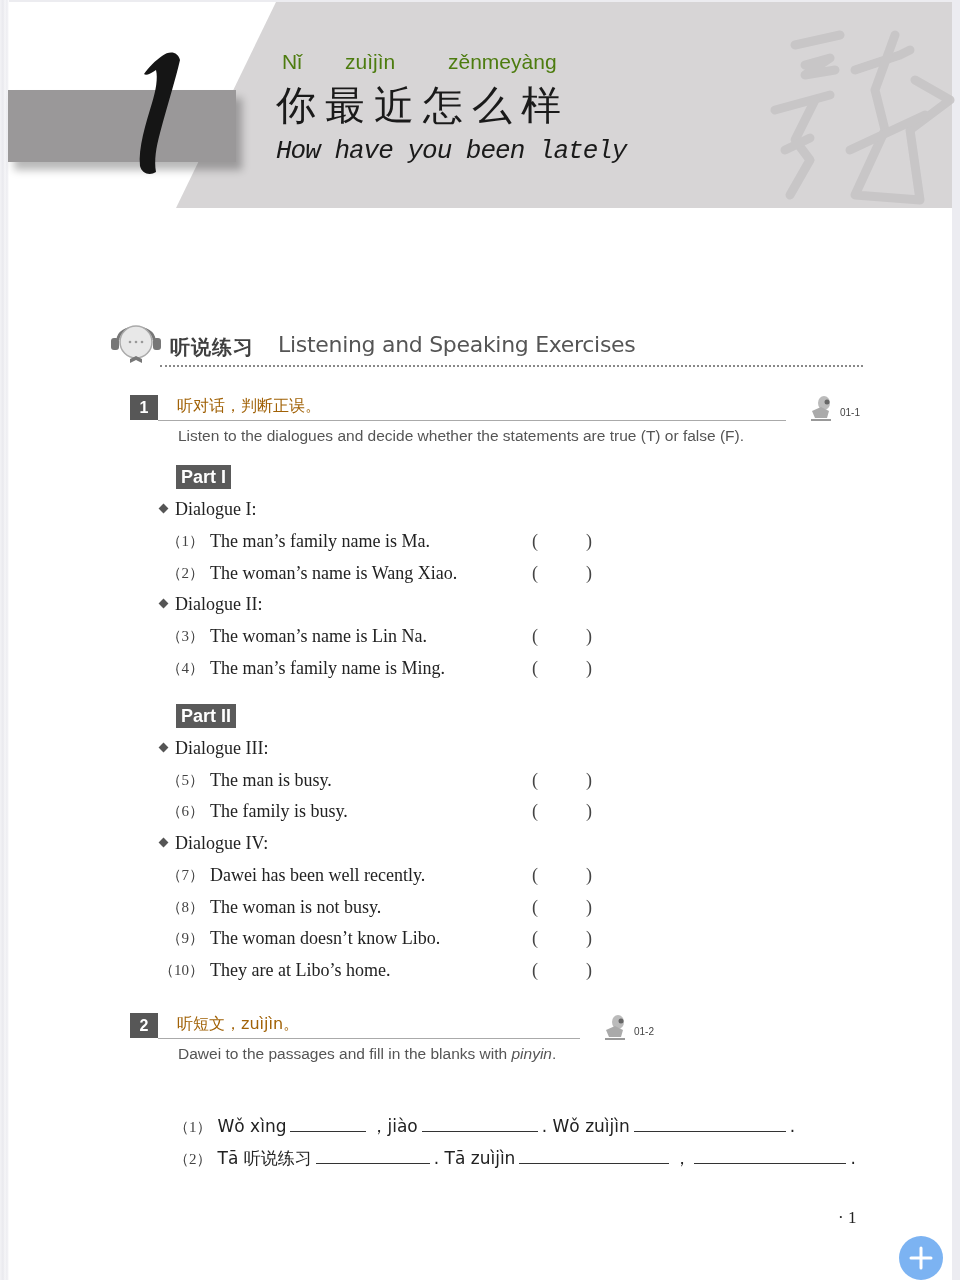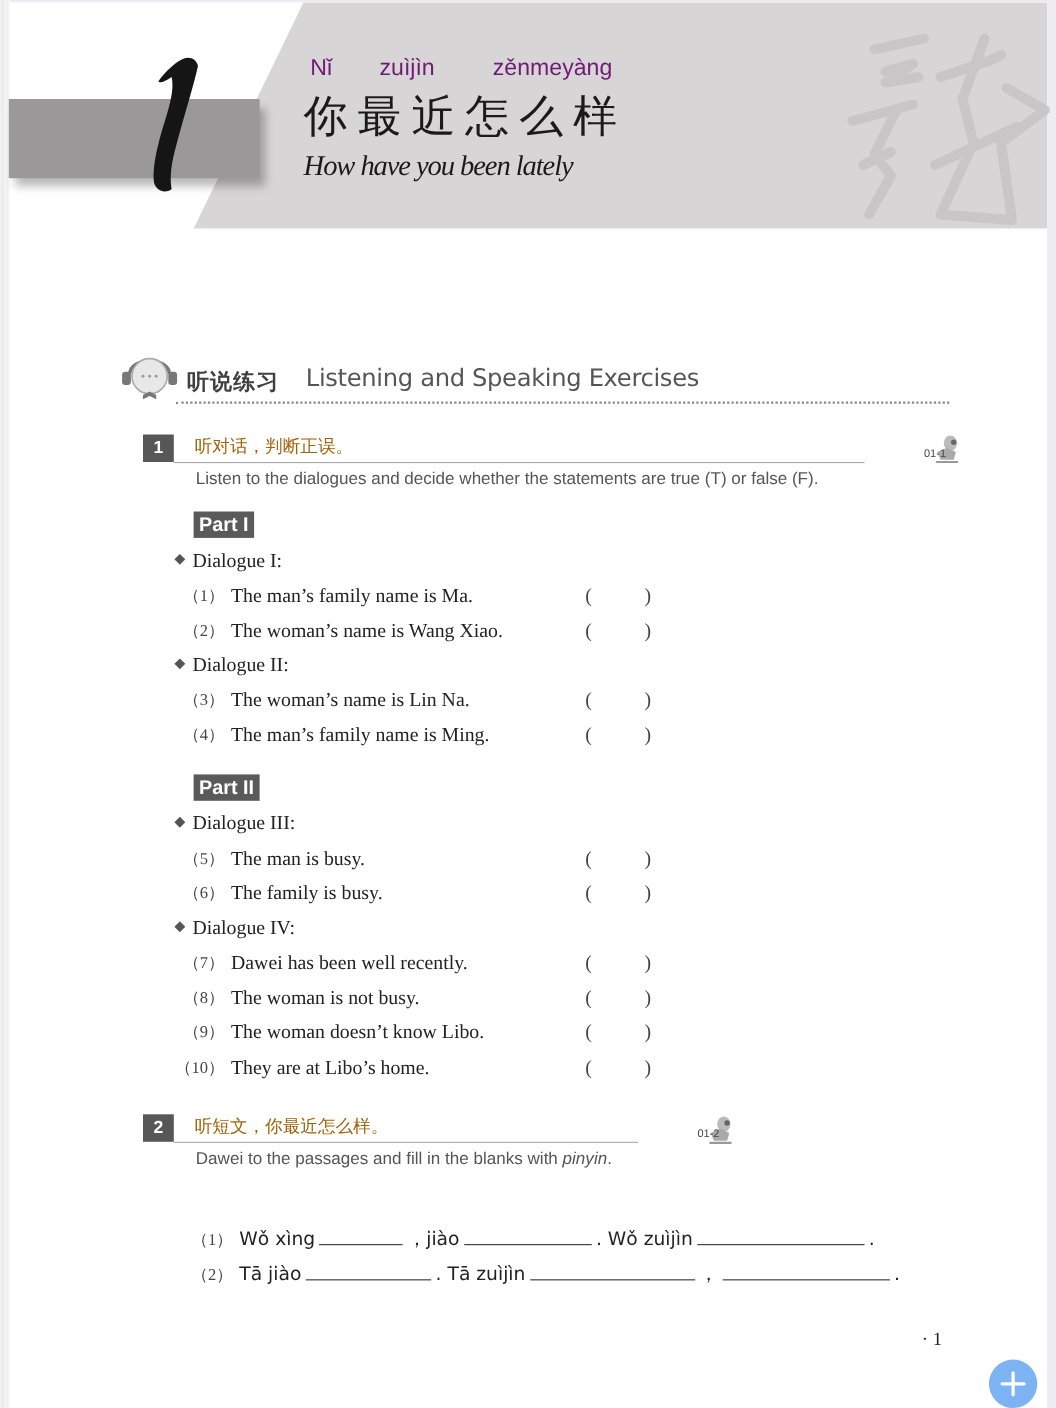--- a/index.html
+++ b/index.html
@@ -14,45 +14,45 @@
 
     
     .banner { position: absolute; left: 0; top: 0; width: 952px; height: 210px; }
     .banner-dark { position: absolute; left: 8px; top: 90px; width: 228px; height: 72px; background: #9a9899;
       box-shadow: 6px 8px 8px rgba(0,0,0,0.28); }
     .banner-light { position: absolute; left: 0; top: 2px; width: 952px; height: 206px; background: #d7d5d6;
       clip-path: polygon(276px 0, 952px 0, 952px 206px, 176px 206px); }
     .watermark { position: absolute; left: 735px; top: 20px; width: 230px; height: 185px; }
     .chapter-num { position: absolute; left: 120px; top: 48px; width: 70px; height: 130px; }
     .pinyin { position: absolute; top: 50px; font-family: "Liberation Sans", "DejaVu Sans", sans-serif;
-      font-size: 21px; color: #701a75; }
+      font-size: 21px; color: #4d7c0f; }
     .cn-title { position: absolute; left: 276px; top: 78px; font-family: "DejaVu Sans", sans-serif;
       font-size: 40px; letter-spacing: 9px; color: #1a1a1a; font-weight: normal; }
-    .en-title { position: absolute; left: 276px; top: 136px; font-family: Liberation Serif, serif;
+    .en-title { position: absolute; left: 276px; top: 136px; font-family: Liberation Mono, monospace;
       font-size: 26px; color: #1a1a1a; font-style: italic; letter-spacing: -1px; }
 
     
     .section-head { position: absolute; left: 108px; top: 316px; width: 755px; height: 56px; }
     .section-icon { position: absolute; left: 0; top: 0; width: 56px; height: 50px; }
     .section-cn { position: absolute; left: 62px; top: 18px; font-family: "DejaVu Sans", sans-serif;
       font-weight: bold; font-size: 20px; color: #404040; letter-spacing: 1px; }
     .section-en { position: absolute; left: 170px; top: 16px; font-family: "DejaVu Sans", sans-serif;
       font-size: 22px; color: #555; letter-spacing: -0.3px; }
     .section-dots { position: absolute; left: 52px; top: 49px; width: 703px; border-bottom: 2px dotted #888; }
 
     
     .ex-head { position: absolute; left: 130px; }
     .ex-num { position: absolute; left: 0; top: 0; width: 28px; height: 25px; background: #575757; color: #fff;
       font-family: "Liberation Sans", "DejaVu Sans", sans-serif; font-weight: bold; font-size: 16px;
       text-align: center; line-height: 25px; }
     .ex-cn { position: absolute; left: 47px; top: 1px; font-family: "DejaVu Sans", sans-serif; font-size: 16px; color: #a16207; white-space: nowrap; }
     .ex-rule { position: absolute; left: 28px; top: 25px; height: 1px; background: #aaa; }
     .ex-en { position: absolute; left: 48px; top: 32px; font-family: "Liberation Sans", "DejaVu Sans", sans-serif;
       font-size: 15.5px; color: #555; white-space: nowrap; }
-    .audio { position: absolute; width: 70px; height: 32px; text-align: right; }
+    .audio { position: absolute; width: 70px; height: 32px; }
     .audio-code { position: absolute; left: 33px; top: 14px; font-family: "Liberation Sans", "DejaVu Sans", sans-serif;
       font-size: 10px; color: #444; }
 
     .part-label { position: absolute; left: 176px; height: 24px; padding: 0 5px; background: #5a5a5a; color: #fff;
       font-family: "Liberation Sans", "DejaVu Sans", sans-serif; font-weight: bold; font-size: 18px; line-height: 24px; }
 
     .dialogue { position: absolute; left: 160px; font-size: 18px; color: #222; white-space: nowrap; text-align: center; }
     .diamond { display: inline-block; width: 7px; height: 7px; background: #555; transform: rotate(45deg);
       margin-right: 8px; position: relative; top: -3px; }
 
@@ -209,39 +209,39 @@
 </div>
 <div class="item" style="top:960px">
   <span class="item-num">（10）</span>
   <span class="item-text">They are at Libo’s home.</span>
   <span class="paren-l">(</span>
   <span class="paren-r">)</span>
 </div>
 
 <div class="ex-head" style="top:1013px">
   <div class="ex-num">2</div>
-  <div class="ex-cn">听短文，你最近怎么样。</div>
+  <div class="ex-cn">听短文，zuìjìn。</div>
   <div class="ex-rule" style="width:422px"></div>
   <div class="ex-en"><span>Dawei to the passages and fill in the blanks with </span><i>pinyin</i><span>.</span></div>
 </div>
 <div class="audio" style="left:601px; top:1012px">
   <svg width="30" height="30" viewBox="0 0 30 30">
     <ellipse cx="17" cy="10" rx="6" ry="7" fill="#bbb"></ellipse>
     <circle cx="20" cy="9" r="2.5" fill="#666"></circle>
     <path d="M5 18 L14 14 L22 18 L20 25 L8 25 Z" fill="#aaa"></path>
     <path d="M4 27 L24 27" stroke="#999" stroke-width="2"></path>
   </svg>
   <span class="audio-code">01-2</span>
 </div>
 
 <div class="fill" style="top:1082px">
   <span class="num">（1）</span><span>Wǒ xìng</span><span class="blank" style="width:76px"></span><span>，jiào</span><span class="blank" style="width:116px"></span><span>. Wǒ zuìjìn</span><span class="blank" style="width:152px"></span><span>.</span>
 </div>
 <div class="fill" style="top:1114px">
-  <span class="num">（2）</span><span>Tā jiào</span><span class="blank" style="width:114px"></span><span>. Tā zuìjìn</span><span class="blank" style="width:150px"></span><span>，</span><span class="blank" style="width:152px"></span><span>.</span>
+  <span class="num">（2）</span><span>Tā 听说练习</span><span class="blank" style="width:114px"></span><span>. Tā zuìjìn</span><span class="blank" style="width:150px"></span><span>，</span><span class="blank" style="width:152px"></span><span>.</span>
 </div>
 
 <div class="page-num">· 1</div>
 <div class="fab">
   <svg width="24" height="24" viewBox="0 0 24 24">
     <path d="M12 2 V22 M2 12 H22" stroke="#ffffff" stroke-width="3" stroke-linecap="round"></path>
   </svg>
 </div>
 
 </body></html>

